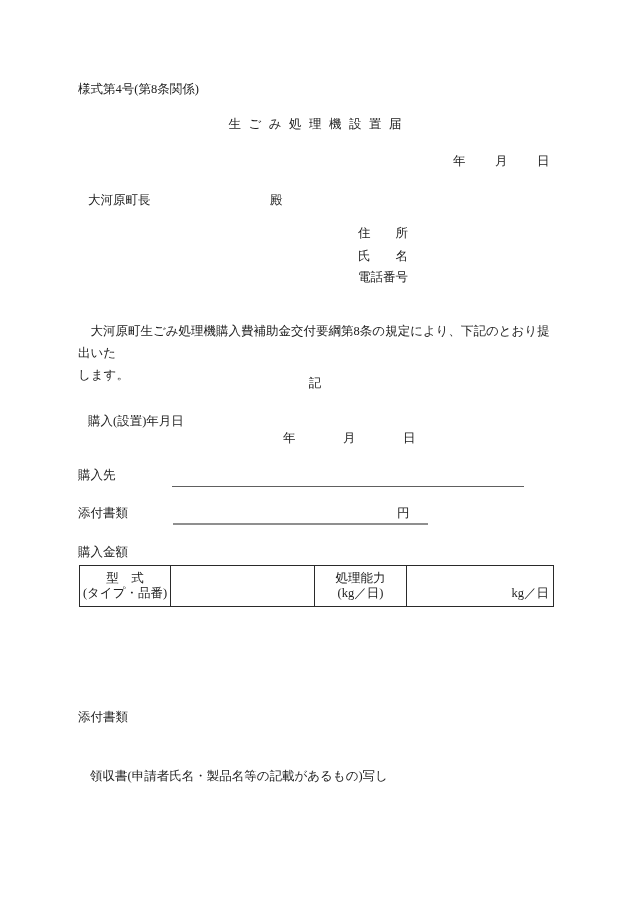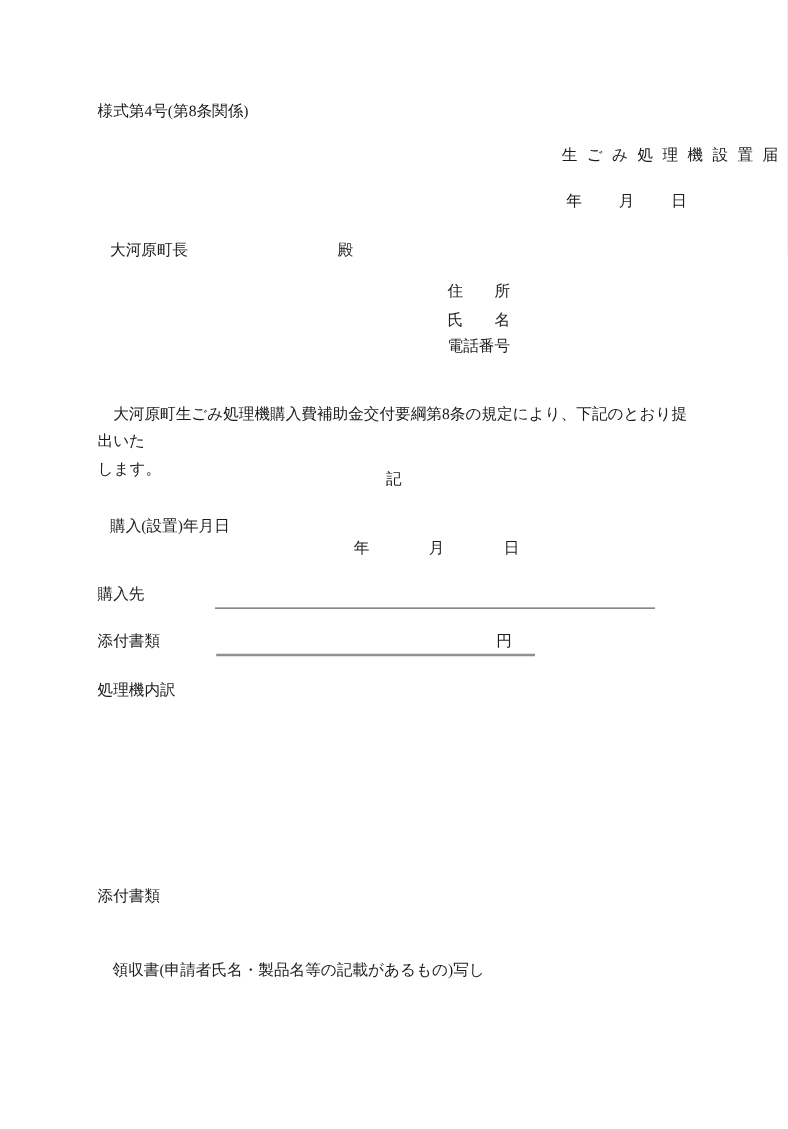--- a/index.html
+++ b/index.html
@@ -11,21 +11,21 @@
     background: var(--bg, #ffffff);
     color: var(--text, #1c1c1c);
     font-family: "Liberation Serif", "DejaVu Serif", serif;
     font-size: 12.5px;
     line-height: 13px;
     overflow: hidden;
   }
   .abs { position: absolute; white-space: nowrap; font-family: Liberation Serif, serif; }
 
   .form-number   { left: 78px;  top: 83px; }
-  .doc-title     { left: 0; top: 118px; width: 630px; text-align: right;
+  .doc-title     { left: 0; top: 118px; width: 630px; text-align: center;
                    letter-spacing: 7.5px; padding-left: 7.5px; box-sizing: border-box; }
   .date-top      { left: 453px; top: 155px; letter-spacing: 1.5px; }
   .addressee     { left: 88px;  top: 194px; }
   .honorific     { left: 270px; top: 194px; }
   .addr-label    { left: 358px; top: 227px; }
   .name-label    { left: 358px; top: 250px; }
   .phone-label   { left: 358px; top: 271px; }
   .body-text     { left: 78px;  top: 320px; width: 482px;
                    line-height: 22px; white-space: pre-line; }
   .ki-marker     { left: 0; top: 377px; width: 630px; text-align: center; }
@@ -93,29 +93,37 @@
   <div class="abs pdate-label">購入(設置)年月日</div>
   <div class="abs pdate-line">年　　　月　　　日</div>
 
   <div class="abs vendor-label">購入先</div>
   <div class="abs vendor-line"></div>
 
   <div class="abs amount-label">添付書類</div>
   <div class="abs amount-line"></div>
   <div class="abs yen-label">円</div>
 
-  <div class="abs tbl-heading">処理機内訳</div>
+  <div class="abs tbl-heading">購入金額</div>
 
   <table class="breakdown">
     <colgroup>
         <col class="c1">
         <col class="c2">
         <col class="c3">
         <col class="c4">
       </colgroup>
     <tbody>
+    <tr class="row">
+      <td>型　式
+(タイプ・品番)</td>
+      <td></td>
+      <td>処理能力
+(kg／日)</td>
+      <td class="unit-cell">kg／日</td>
+    </tr>
   </tbody>
     </table>
 
   <div class="abs attach-head">添付書類</div>
   <div class="abs attach-item">領収書(申請者氏名・製品名等の記載があるもの)写し</div>
 
 </div>
 
 </body></html>

